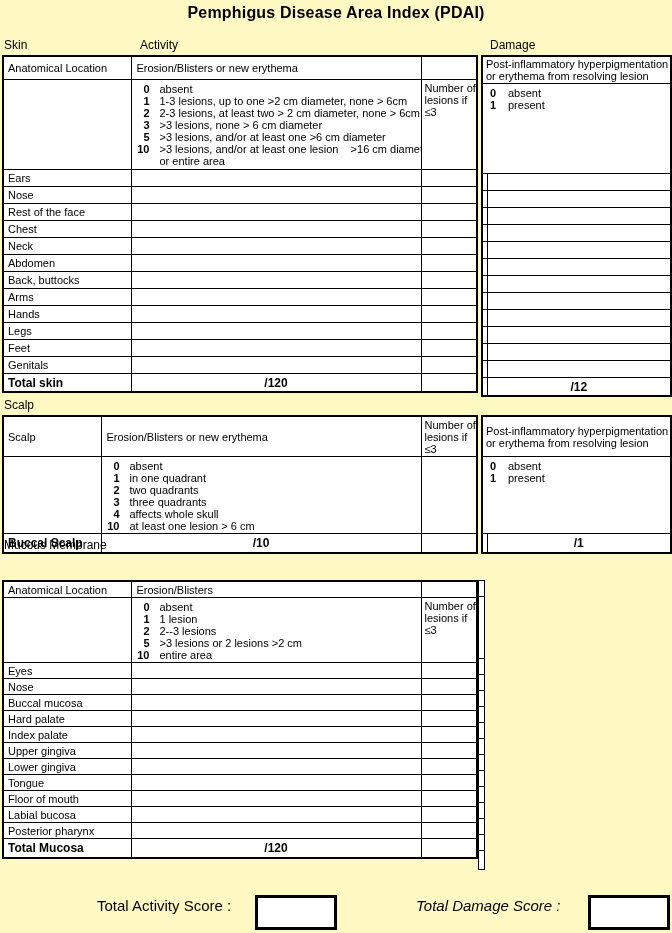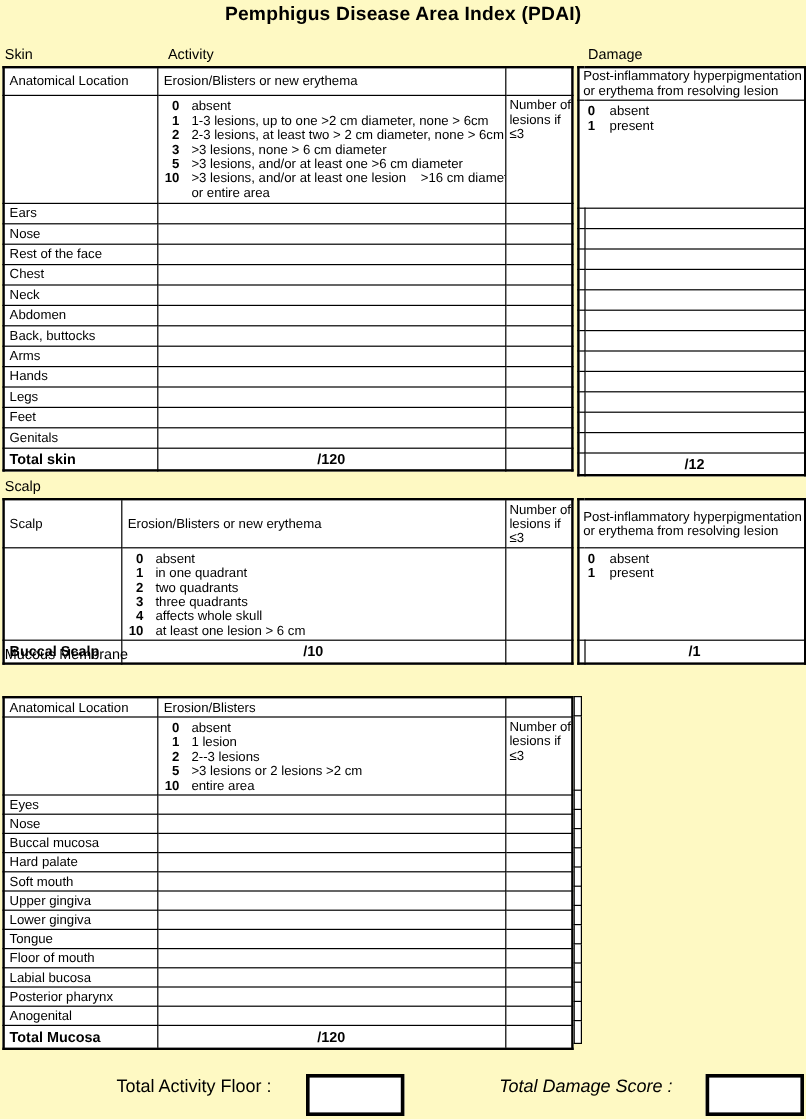--- a/index.html
+++ b/index.html
@@ -368,21 +368,21 @@
           <td class="loc">Buccal mucosa</td>
           <td></td>
           <td></td>
         </tr>
     <tr class="r-body-muc">
           <td class="loc">Hard palate</td>
           <td></td>
           <td></td>
         </tr>
     <tr class="r-body-muc">
-          <td class="loc">Soft mouth</td>
+          <td class="loc">Index palate</td>
           <td></td>
           <td></td>
         </tr>
     <tr class="r-body-muc">
           <td class="loc">Upper gingiva</td>
           <td></td>
           <td></td>
         </tr>
     <tr class="r-body-muc">
           <td class="loc">Lower gingiva</td>
@@ -399,25 +399,20 @@
           <td></td>
           <td></td>
         </tr>
     <tr class="r-body-muc">
           <td class="loc">Labial bucosa</td>
           <td></td>
           <td></td>
         </tr>
     <tr class="r-body-muc">
           <td class="loc">Posterior pharynx</td>
-          <td></td>
-          <td></td>
-        </tr>
-    <tr class="r-body-muc">
-          <td class="loc">Anogenital</td>
           <td></td>
           <td></td>
         </tr>
     <tr class="r-total-muc">
       <td class="total-label">Total Mucosa</td>
       <td class="total-val">/120</td>
       <td></td>
     </tr>
   </tbody>
     </table>
@@ -468,18 +463,18 @@
         </tr>
     <tr class="r-body-muc">
           <td></td>
         </tr>
     <tr class="r-total-muc">
           <td></td>
         </tr>
   </tbody>
     </table>
 
-  <div class="footer-label" style="left:97px;top:897px;">Total Activity Floor :</div>
+  <div class="footer-label" style="left:97px;top:897px;">Total Activity Score :</div>
   <div class="score-box" style="left:255px;top:895px;"></div>
   <div class="footer-label" style="left:416px;top:897px;font-style:italic;">Total Damage Score :</div>
   <div class="score-box" style="left:588px;top:895px;"></div>
 
 </div>
 
 </body></html>

